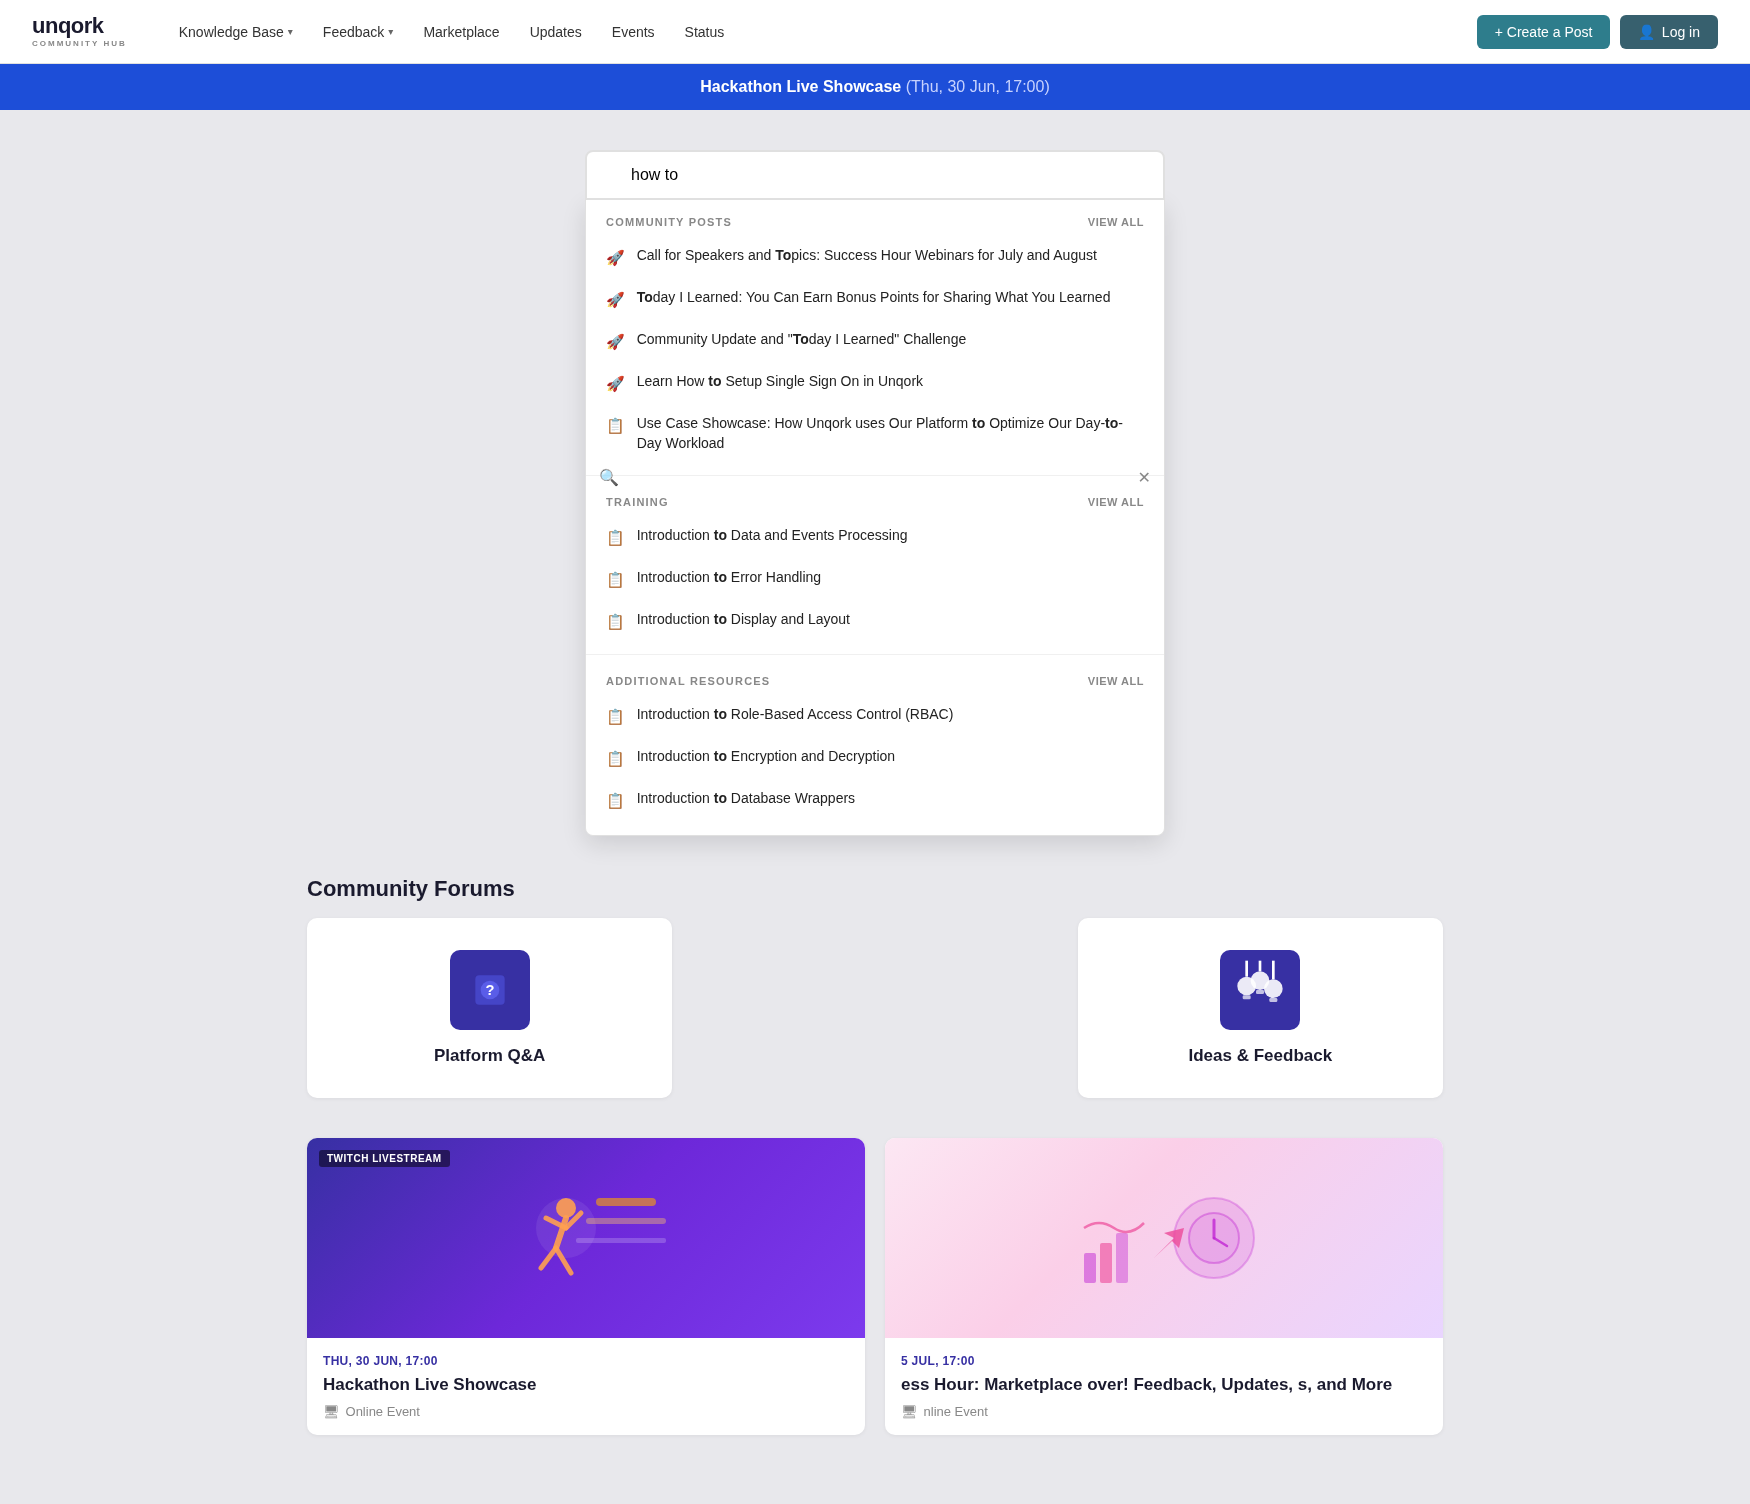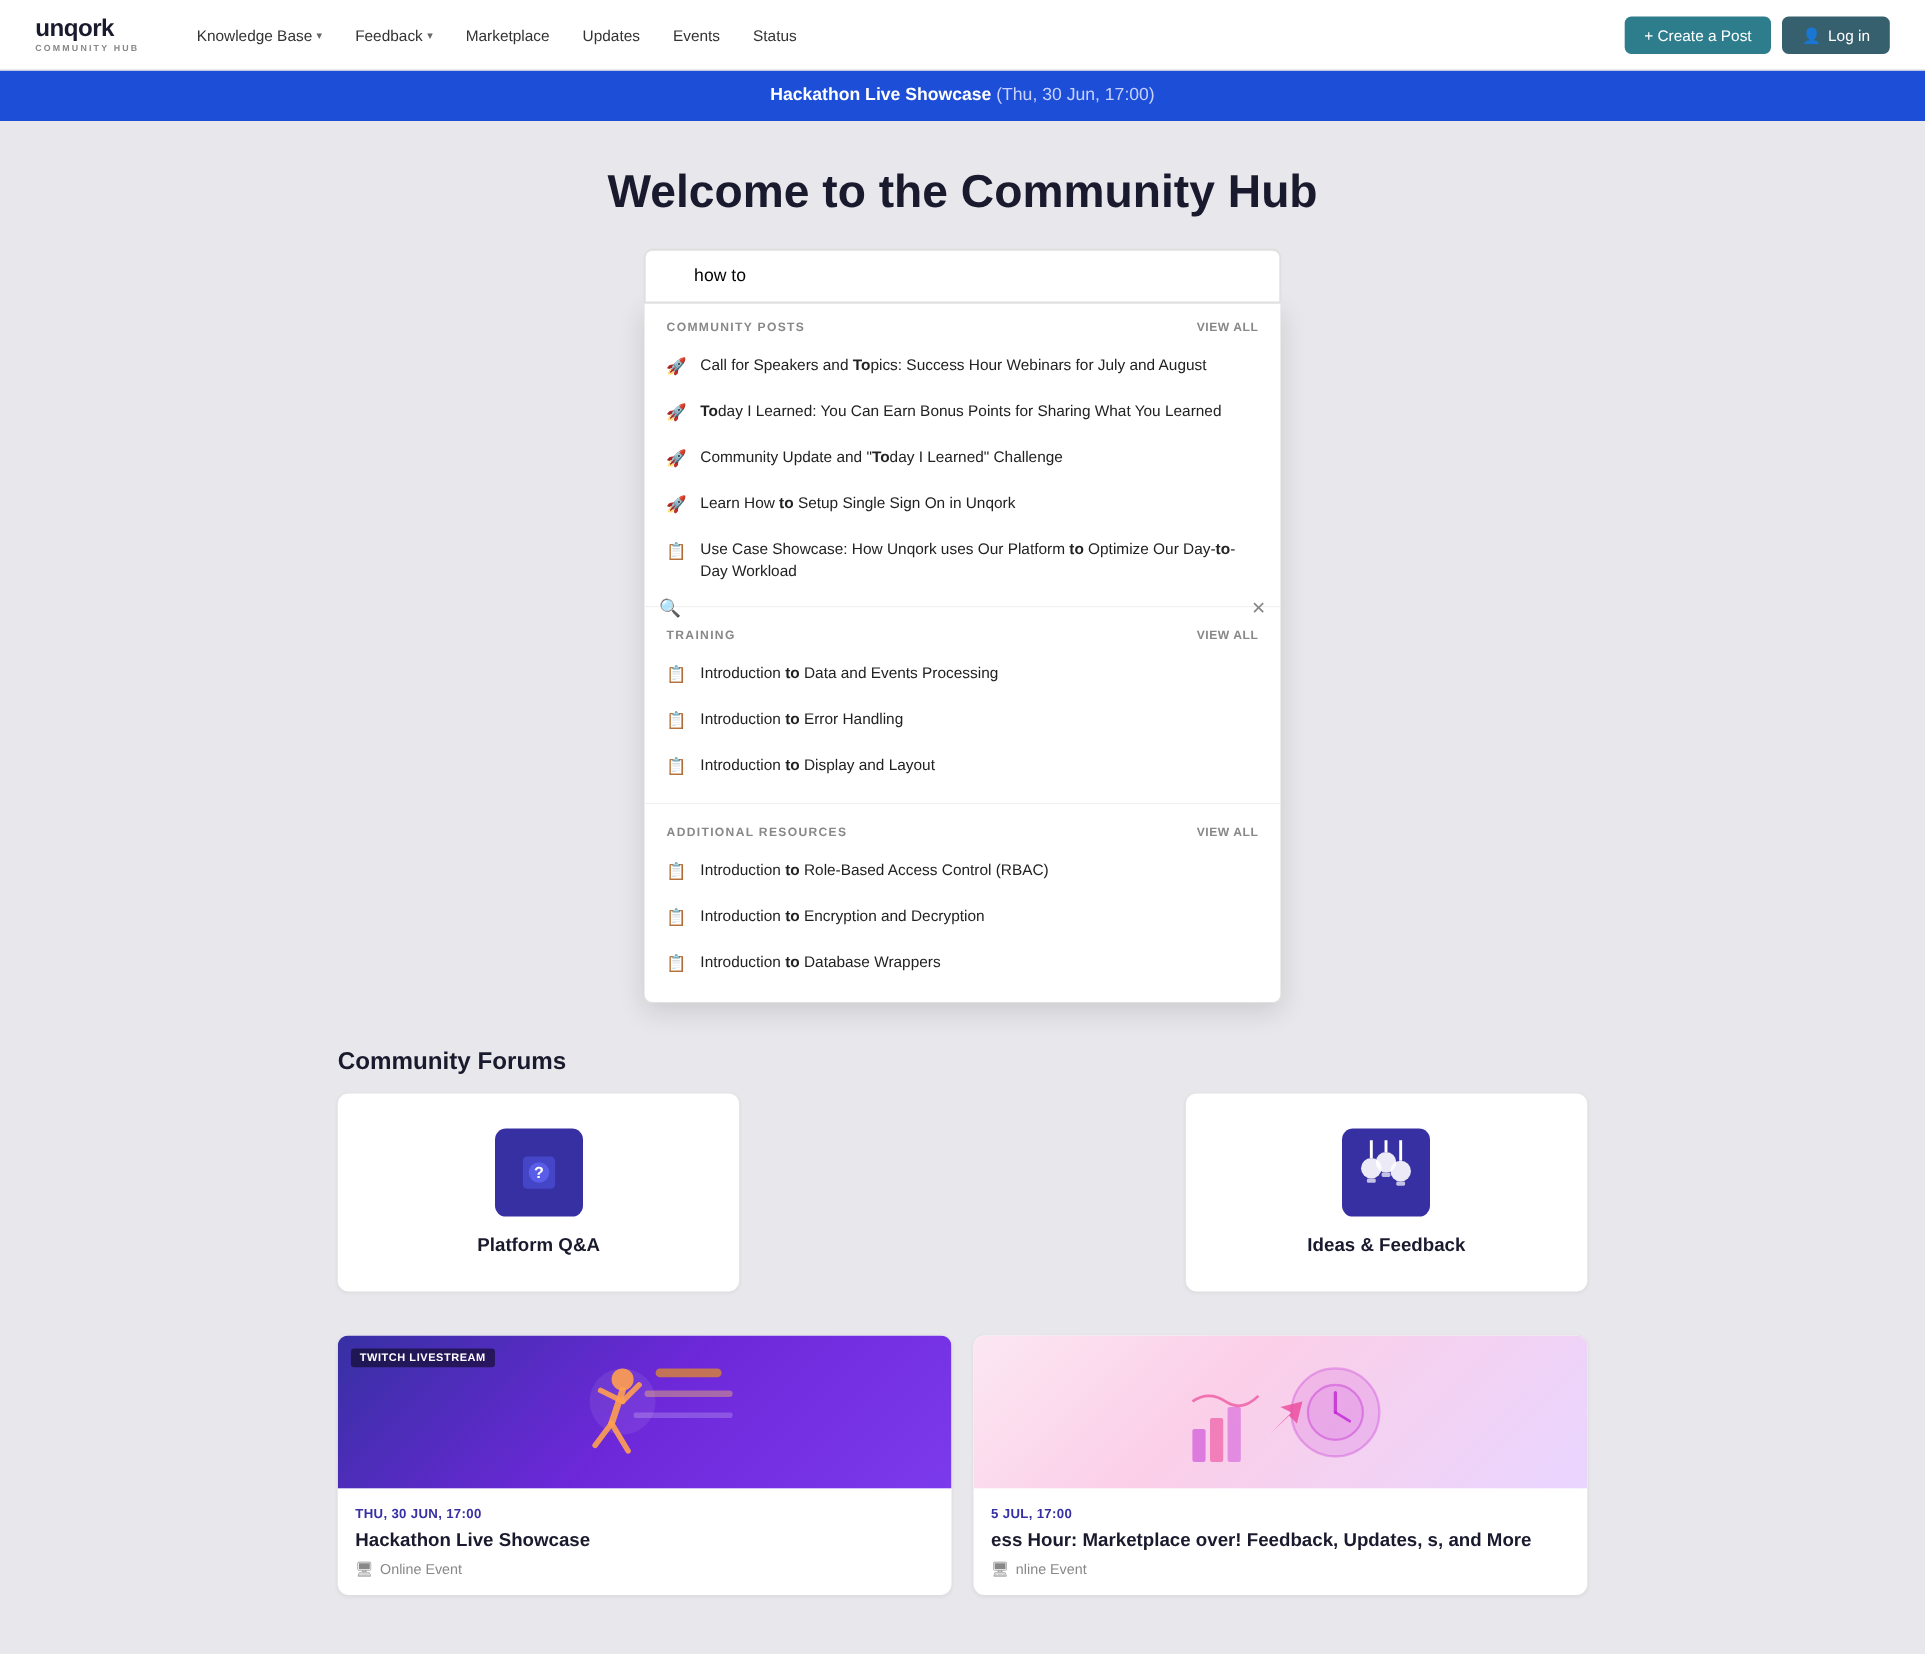--- a/index.html
+++ b/index.html
@@ -266,21 +266,21 @@
     }
     .event-card {
       background: #fff;
       border-radius: 10px;
       overflow: hidden;
       box-shadow: 0 1px 4px rgba(0,0,0,0.06);
       cursor: pointer;
     }
     .event-thumbnail {
       width: 100%;
-      height: 139px;
+      height: 200px;
       background: linear-gradient(135deg, #3730a3 0%, #6d28d9 50%, #7c3aed 100%);
       display: flex;
       align-items: center;
       justify-content: center;
       position: relative;
       overflow: hidden;
     }
     .event-thumbnail.pink {
       background: linear-gradient(135deg, #fce7f3 0%, #fbcfe8 40%, #e9d5ff 100%);
     }
@@ -360,21 +360,20 @@
   </div>
 </nav>
 
 <div class="announcement-bar">
   <span class="event-name">Hackathon Live Showcase</span>
   <span class="event-time"> </span>
   <span class="event-time">(Thu, 30 Jun, 17:00)</span>
 </div>
 
 <div class="main-content">
-  <h1 class="page-title">Welcome to the Community Hub</h1>
 
   <div class="search-wrapper">
     <span class="search-icon-wrap">🔍</span>
     <input class="search-box" type="text" value="how to" style="">
     <span class="search-clear">✕</span>
 
     
     <div class="search-dropdown">
 
       <div class="dropdown-section">

